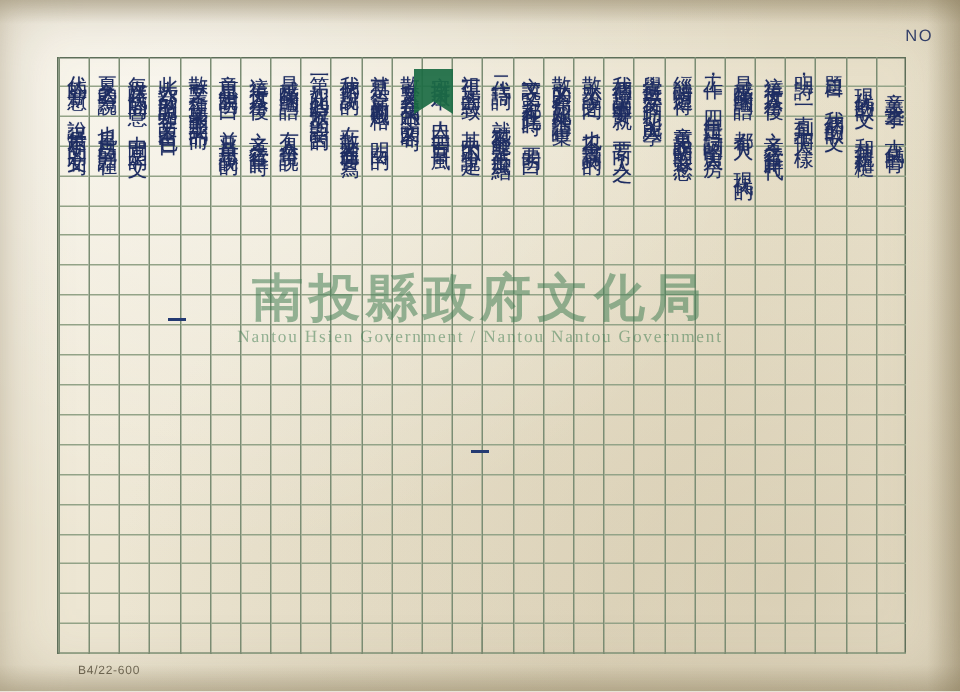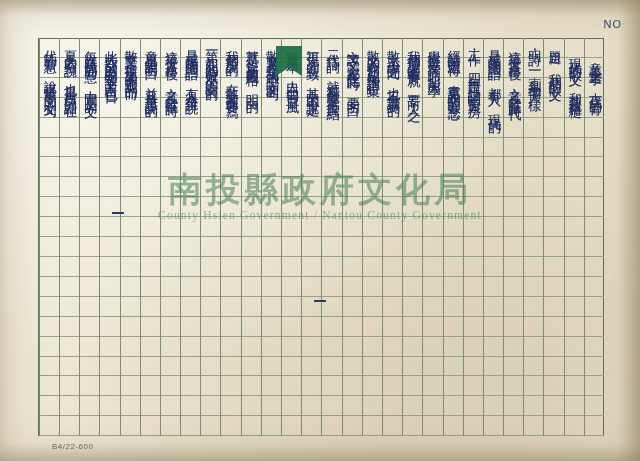--- a/index.html
+++ b/index.html
@@ -154,21 +154,21 @@
     position: absolute;
     background: #243a72;
     height: 1.6px;
     width: 12px;
   }
 
   
   .watermark {
     position: absolute;
     left: 0; right: 0;
-    top: 172px;
+    top: 182px;
     text-align: center;
     pointer-events: none;
   }
   .wm-main {
     font-family: "DejaVu Serif", "Liberation Serif", serif;
     font-size: 34px;
     font-weight: bold;
     color: rgba(70,128,86,0.55);
     letter-spacing: 4px;
     line-height: 1;
@@ -839,21 +839,21 @@
       </div>
     <div class="bottom-tick"></div>
   </div>
 
   <div class="green-mark"></div>
   <div class="dash" style="left:314px; top:300px;"></div>
   <div class="dash" style="left:112px; top:212px;"></div>
 
   <div class="watermark">
     <div class="wm-main">南投縣政府文化局</div>
-    <div class="wm-sub">County Hsien Government / Nantou County Government</div>
+    <div class="wm-sub">Nantou Hsien Government / Nantou Nantou Government</div>
   </div>
 
   <div class="footer-code">B4/22-600</div>
 
   <div class="edge-shadow-top"></div>
   <div class="edge-shadow-right"></div>
   <div class="edge-shadow-bottom"></div>
   <div class="vignette"></div>
 </div>
 

